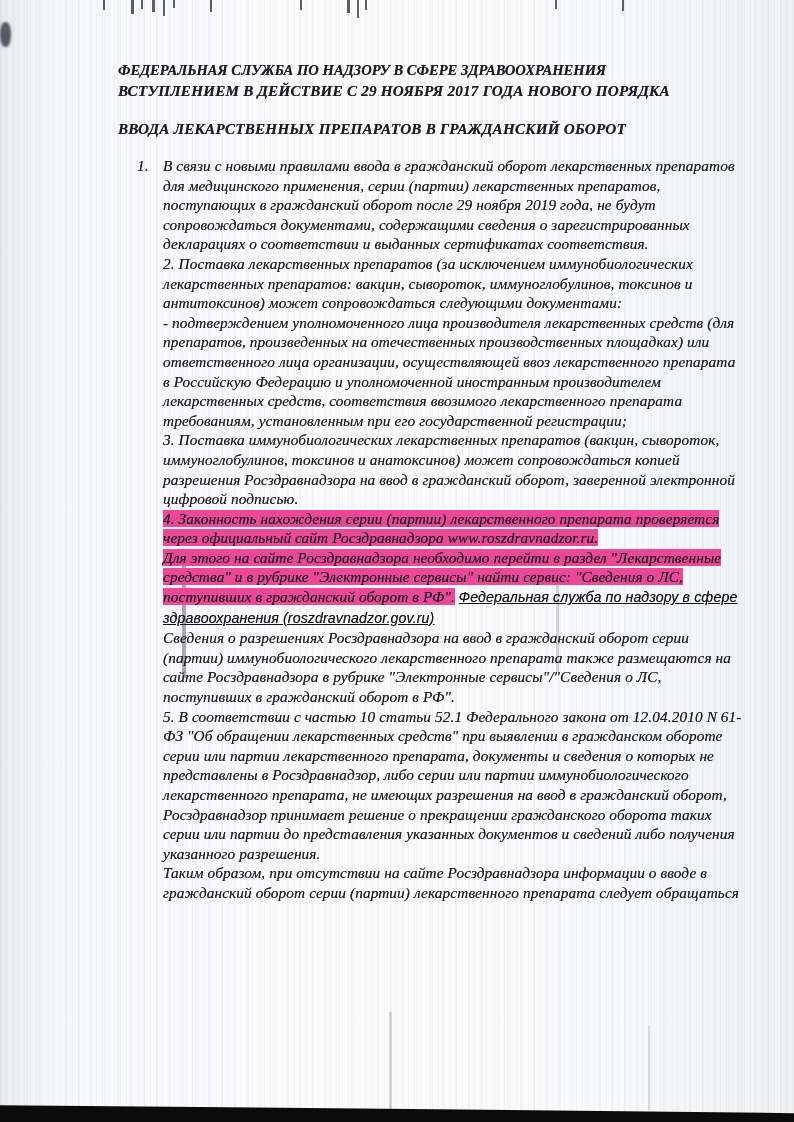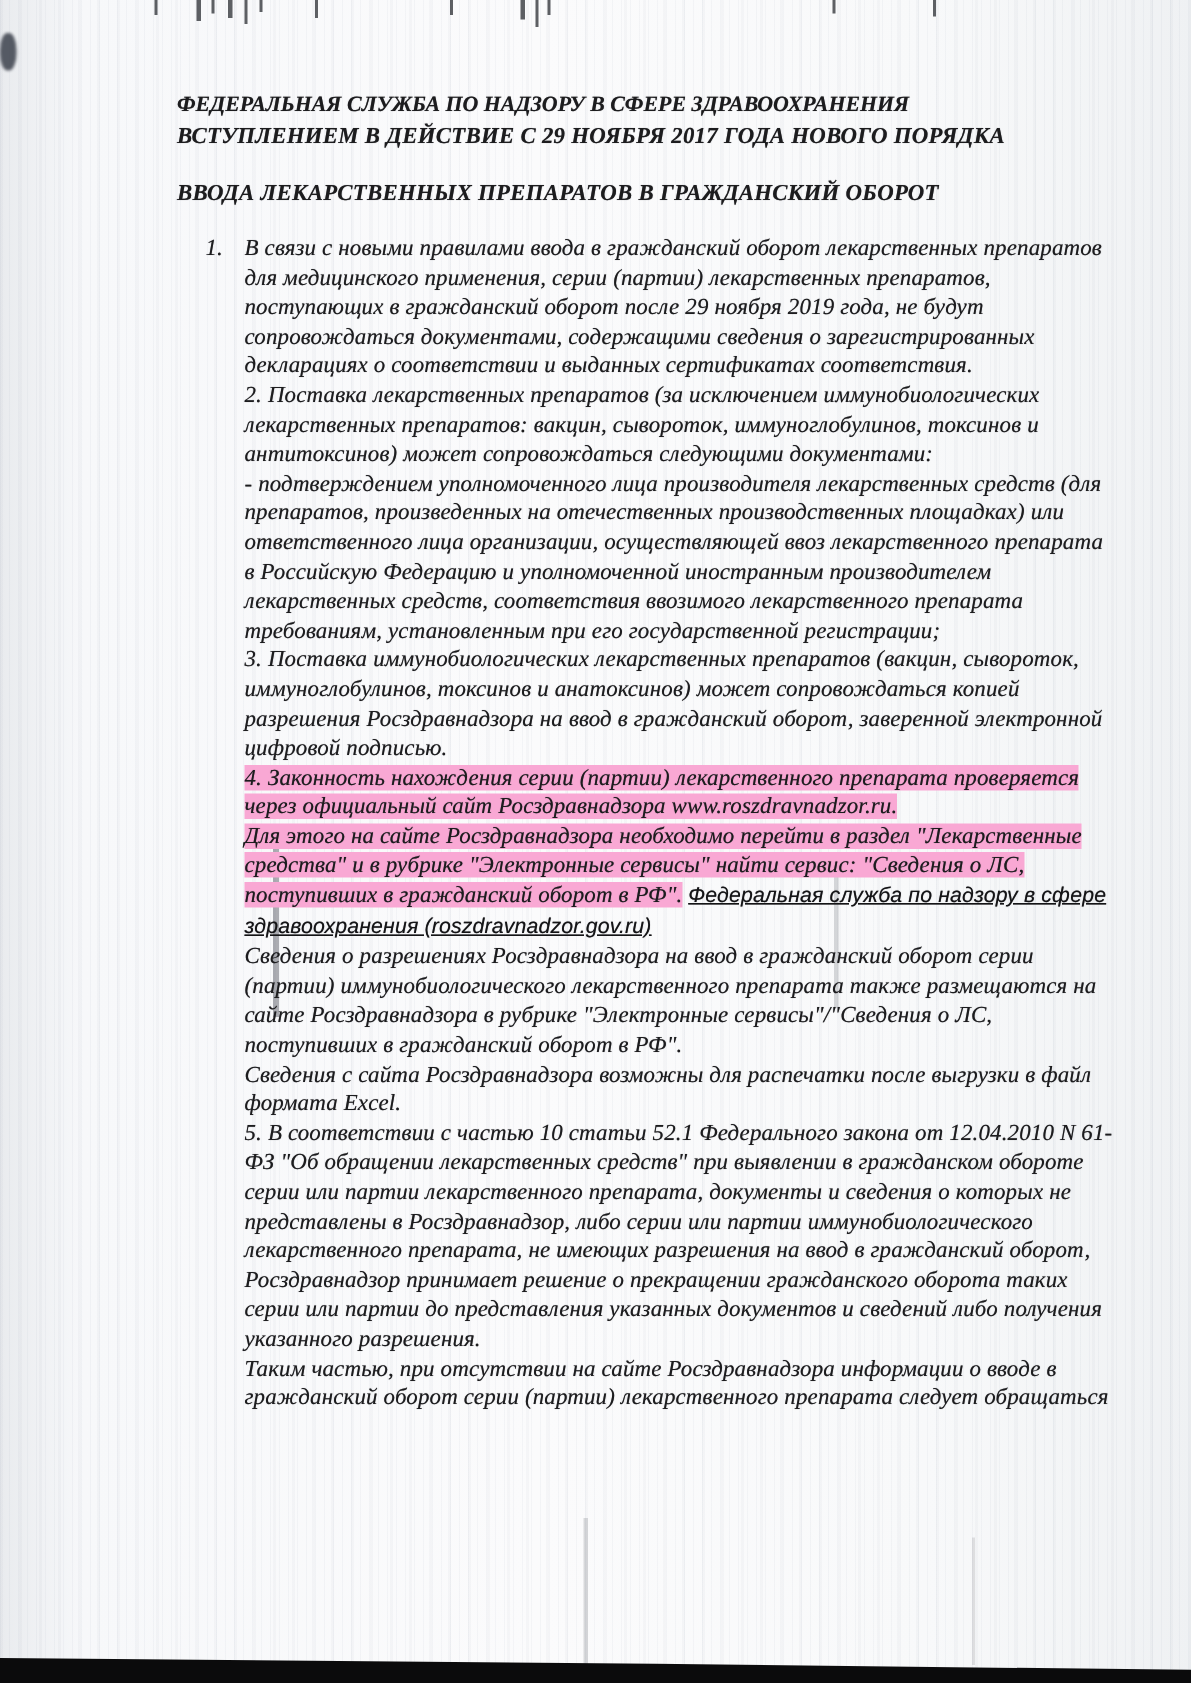--- a/index.html
+++ b/index.html
@@ -18,21 +18,21 @@
   }
   .content{position:absolute;left:118px;top:60px;width:624px;color:#1c1c1e;
     text-shadow:0 0 0.5px rgba(25,25,30,0.65);font-style:italic;}
   .h-org{font-weight:bold;font-size:14.6px;line-height:21px;margin:0;}
   .h-date{font-weight:bold;font-size:14.6px;line-height:21px;margin:0 0 15px 0;}
   .title-line{font-weight:bold;font-size:15.2px;line-height:20px;margin:0 0 17.5px 0;letter-spacing:0.2px;}
   .bodyblock{position:relative;margin-top:8px;padding-left:19px;}
   .bodytext{font-size:15.3px;line-height:19.6px;letter-spacing:0.1px;}
   .bodytext p{margin:0;padding-left:26px;}
   .num1{position:absolute;left:19px;top:0;width:26px;}
-  .hl{background:#f9a8d4;box-decoration-break:clone;-webkit-box-decoration-break:clone;}
+  .hl{background:#ec4899;box-decoration-break:clone;-webkit-box-decoration-break:clone;}
   .doclink{font-family:"Liberation Sans","DejaVu Sans",sans-serif;font-size:14.2px;
     text-decoration:underline;color:#141416;cursor:pointer;}
   
   .artifact{position:absolute;pointer-events:none;}
   .corner-smudge{left:0;top:22px;width:11px;height:25px;background:#3c414c;border-radius:45%;
     filter:blur(1.2px);opacity:0.85;}
   .tick{top:0;background:#2a2c31;opacity:0.75;}
   .t1{left:103px;width:2px;height:10px;}
   .t2{left:131px;width:3px;height:14px;}
   .t3{left:141px;width:2px;height:9px;}
@@ -91,19 +91,18 @@
       <p>В связи с новыми правилами ввода в гражданский оборот лекарственных препаратов для медицинского применения, серии (партии) лекарственных препаратов, поступающих в гражданский оборот после 29 ноября 2019 года, не будут сопровождаться документами, содержащими сведения о зарегистрированных декларациях о соответствии и выданных сертификатах соответствия.</p>
       <p>2. Поставка лекарственных препаратов (за исключением иммунобиологических лекарственных препаратов: вакцин, сывороток, иммуноглобулинов, токсинов и антитоксинов) может сопровождаться следующими документами:</p>
       <p>- подтверждением уполномоченного лица производителя лекарственных средств (для препаратов, произведенных на отечественных производственных площадках) или ответственного лица организации, осуществляющей ввоз лекарственного препарата в Российскую Федерацию и уполномоченной иностранным производителем лекарственных средств, соответствия ввозимого лекарственного препарата требованиям, установленным при его государственной регистрации;</p>
       <p>3. Поставка иммунобиологических лекарственных препаратов (вакцин, сывороток, иммуноглобулинов, токсинов и анатоксинов) может сопровождаться копией разрешения Росздравнадзора на ввод в гражданский оборот, заверенной электронной цифровой подписью.</p>
       <p>
         <span class="hl">4. Законность нахождения серии (партии) лекарственного препарата проверяется через официальный сайт Росздравнадзора www.roszdravnadzor.ru.</span><br>
         <span class="hl">Для этого на сайте Росздравнадзора необходимо перейти в раздел "Лекарственные средства" и в рубрике "Электронные сервисы" найти сервис: "Сведения о ЛС, поступивших в гражданский оборот в РФ".</span>
         <span class="doclink">Федеральная служба по надзору в сфере здравоохранения (roszdravnadzor.gov.ru)</span>
       </p>
       <p>Сведения о разрешениях Росздравнадзора на ввод в гражданский оборот серии (партии) иммунобиологического лекарственного препарата также размещаются на сайте Росздравнадзора в рубрике "Электронные сервисы"/"Сведения о ЛС, поступивших в гражданский оборот в РФ".</p>
-      <p>Сведения с сайта Росздравнадзора возможны для распечатки после выгрузки в файл формата Excel.</p>
       <p>5. В соответствии с частью 10 статьи 52.1 Федерального закона от 12.04.2010 N 61-ФЗ "Об обращении лекарственных средств" при выявлении в гражданском обороте серии или партии лекарственного препарата, документы и сведения о которых не представлены в Росздравнадзор, либо серии или партии иммунобиологического лекарственного препарата, не имеющих разрешения на ввод в гражданский оборот, Росздравнадзор принимает решение о прекращении гражданского оборота таких серии или партии до представления указанных документов и сведений либо получения указанного разрешения.</p>
-      <p>Таким частью, при отсутствии на сайте Росздравнадзора информации о вводе в гражданский оборот серии (партии) лекарственного препарата следует обращаться</p>
+      <p>Таким образом, при отсутствии на сайте Росздравнадзора информации о вводе в гражданский оборот серии (партии) лекарственного препарата следует обращаться</p>
     </div>
   </div>
 
 </div>
 
 </body></html>

